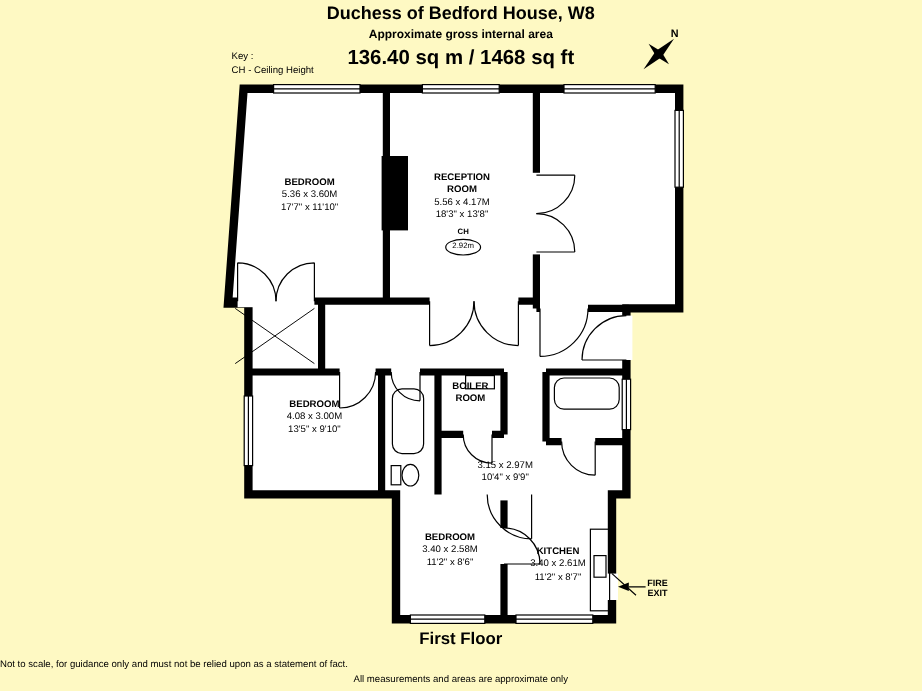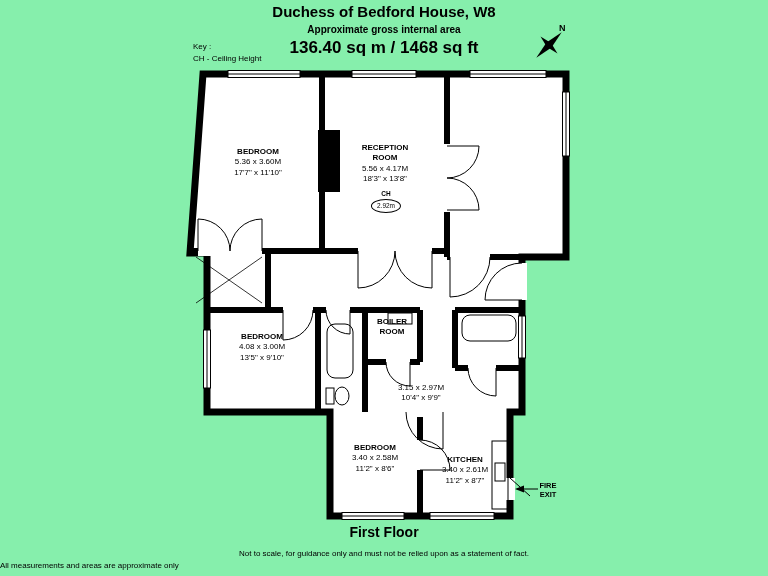--- a/index.html
+++ b/index.html
@@ -1,18 +1,18 @@
 <!DOCTYPE html>
 <html><head>
 <meta charset="utf-8">
 <style>
   * { margin:0; padding:0; box-sizing:border-box; }
   html,body { background:#fff; }
   body { font-family:"Liberation Sans", sans-serif; color:#000; }
-  .page { position:relative; width:768px; height:576px; background:#86efac; overflow:hidden; }
+  .page { position:relative; width:768px; height:576px; background:#fef9c3; overflow:hidden; }
 
   .header { position:absolute; top:3px; left:0; width:100%; text-align:center; }
   .title { font-size:15px; font-weight:bold; }
   .subtitle { font-size:10px; font-weight:bold; margin-top:4px; }
   .area { font-size:17px; font-weight:bold; margin-top:3px; }
 
   .key { position:absolute; left:193px; top:41px; font-size:8px; line-height:1.45; }
 
   .plan-svg { position:absolute; left:0; top:0; }
 
@@ -26,22 +26,22 @@
   .ch-label { position:absolute; left:386px; top:190px; transform:translateX(-50%);
               text-align:center; font-size:6.5px; font-weight:bold; line-height:1.2; }
   .ch-oval { display:inline-block; border:1px solid #000; border-radius:50%;
              padding:2px 5px; font-weight:normal; margin-top:1px; }
 
   .fire-exit { position:absolute; left:548px; top:481px; transform:translateX(-50%);
                width:26px; text-align:center; font-size:7.5px; font-weight:bold; line-height:1.25; }
 
   .floor-label { position:absolute; top:524px; left:0; width:100%; text-align:center;
                  font-size:14px; font-weight:bold; }
-  .disclaimer1 { position:absolute; top:549px; left:0; width:100%; text-align:center; font-size:8px; }
-  .disclaimer2 { position:absolute; top:561px; left:0; width:100%; text-align:left; font-size:8px; }
+  .disclaimer1 { position:absolute; top:549px; left:0; width:100%; text-align:left; font-size:8px; }
+  .disclaimer2 { position:absolute; top:561px; left:0; width:100%; text-align:center; font-size:8px; }
 </style>
 </head>
 <body>
 
 <div class="page">
 
   <div class="header">
     <div class="title">Duchess of Bedford House, W8</div>
     <div class="subtitle">Approximate gross internal area</div>
     <div class="area">136.40 sq m / 1468 sq ft</div>

